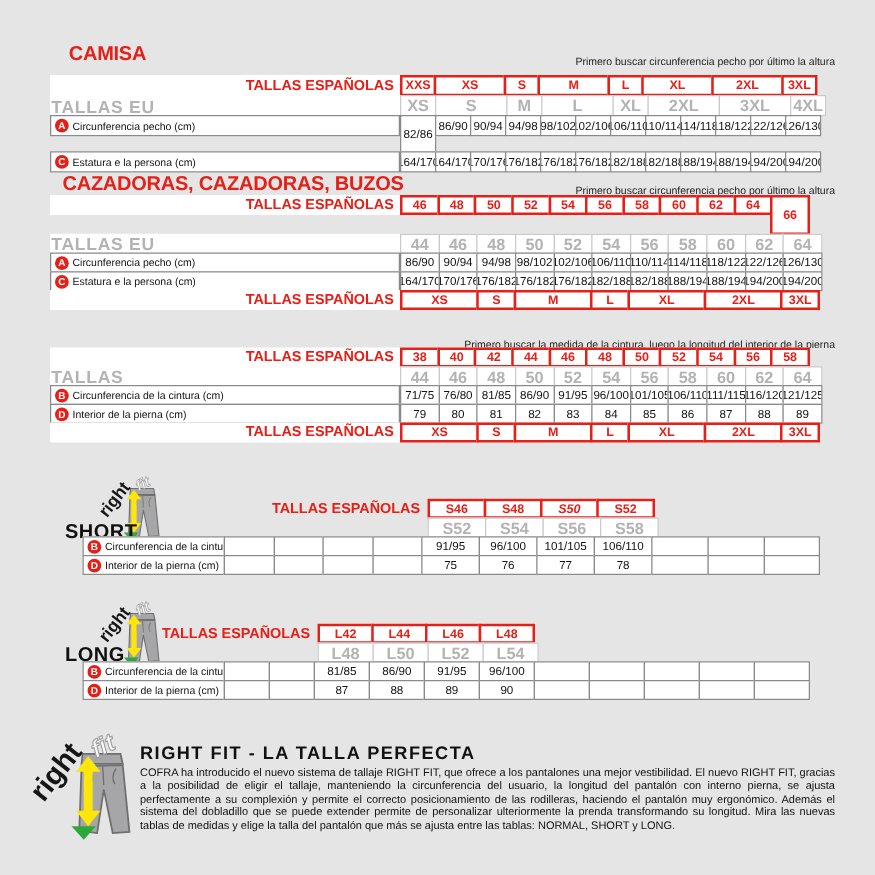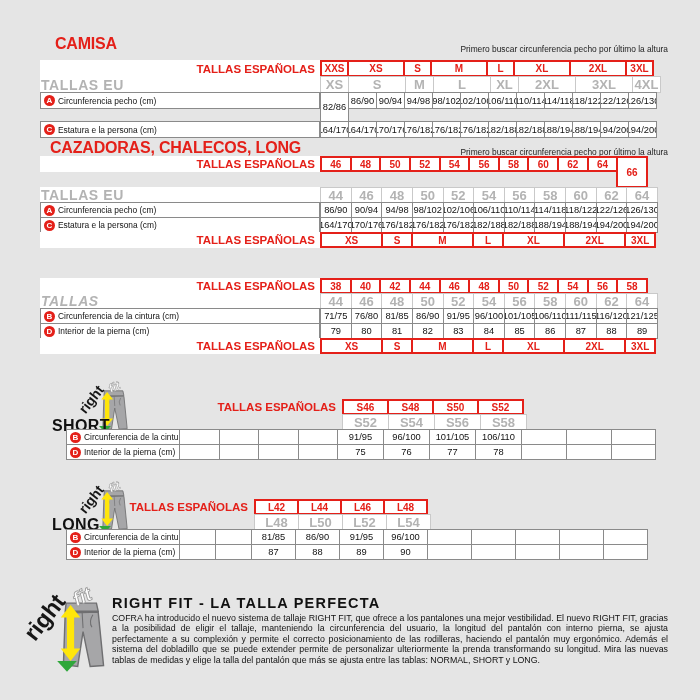--- a/index.html
+++ b/index.html
@@ -103,21 +103,21 @@
         <div class="cell c-val" style="width: 29px; height: 17px; margin-left: -1px;">176/182</div>
         <div class="cell c-val" style="width: 29px; height: 17px; margin-left: -1px;">182/188</div>
         <div class="cell c-val" style="width: 29px; height: 17px; margin-left: -1px;">182/188</div>
         <div class="cell c-val" style="width: 29px; height: 17px; margin-left: -1px;">188/194</div>
         <div class="cell c-val" style="width: 29px; height: 17px; margin-left: -1px;">188/194</div>
         <div class="cell c-val" style="width: 29px; height: 17px; margin-left: -1px;">194/200</div>
         <div class="cell c-val" style="width: 29px; height: 17px; margin-left: -1px;">194/200</div>
       </div>
     </div>
 
-  <div class="sec-title" style="left:50px;top:139px;">CAZADORAS, CHALECOS, LONG</div>
+  <div class="sec-title" style="left:50px;top:139px;">CAZADORAS, CAZADORAS, BUZOS</div>
   <div class="note" style="top:147px;">Primero buscar circunferencia pecho por último la altura</div>
   <div class="mtable" id="t-cazadoras" style="top:156px;">
       <div class="trow">
         <div class="lbl lbl-esp" style="width: 280px; height: 16px;">TALLAS ESPAÑOLAS</div>
         <div class="cell c-esp" style="width: 31.6364px; height: 16px;">46</div>
         <div class="cell c-esp" style="width: 31.6364px; height: 16px; margin-left: -2px;">48</div>
         <div class="cell c-esp" style="width: 31.6364px; height: 16px; margin-left: -2px;">50</div>
         <div class="cell c-esp" style="width: 31.6364px; height: 16px; margin-left: -2px;">52</div>
         <div class="cell c-esp" style="width: 31.6364px; height: 16px; margin-left: -2px;">54</div>
         <div class="cell c-esp" style="width: 31.6364px; height: 16px; margin-left: -2px;">56</div>
@@ -180,37 +180,38 @@
         <div class="cell c-esp" style="width: 63.2727px; height: 16px;">XS</div>
         <div class="cell c-esp" style="width: 31.6364px; height: 16px; margin-left: -2px;">S</div>
         <div class="cell c-esp" style="width: 63.2727px; height: 16px; margin-left: -2px;">M</div>
         <div class="cell c-esp" style="width: 31.6364px; height: 16px; margin-left: -2px;">L</div>
         <div class="cell c-esp" style="width: 63.2727px; height: 16px; margin-left: -2px;">XL</div>
         <div class="cell c-esp" style="width: 63.2727px; height: 16px; margin-left: -2px;">2XL</div>
         <div class="cell c-esp" style="width: 31.6364px; height: 16px; margin-left: -2px;">3XL</div>
       </div>
     </div>
 
+  <div class="note" style="top:270px;">Primero buscar la medida de la cintura, luego la longitud del interior de la pierna</div>
   <div class="mtable" id="t-pantalones" style="top:278px;">
       <div class="trow">
         <div class="lbl lbl-esp" style="width: 280px; height: 16px;">TALLAS ESPAÑOLAS</div>
         <div class="cell c-esp" style="width: 31.6364px; height: 16px;">38</div>
         <div class="cell c-esp" style="width: 31.6364px; height: 16px; margin-left: -2px;">40</div>
         <div class="cell c-esp" style="width: 31.6364px; height: 16px; margin-left: -2px;">42</div>
         <div class="cell c-esp" style="width: 31.6364px; height: 16px; margin-left: -2px;">44</div>
         <div class="cell c-esp" style="width: 31.6364px; height: 16px; margin-left: -2px;">46</div>
         <div class="cell c-esp" style="width: 31.6364px; height: 16px; margin-left: -2px;">48</div>
         <div class="cell c-esp" style="width: 31.6364px; height: 16px; margin-left: -2px;">50</div>
         <div class="cell c-esp" style="width: 31.6364px; height: 16px; margin-left: -2px;">52</div>
         <div class="cell c-esp" style="width: 31.6364px; height: 16px; margin-left: -2px;">54</div>
         <div class="cell c-esp" style="width: 31.6364px; height: 16px; margin-left: -2px;">56</div>
         <div class="cell c-esp" style="width: 31.6364px; height: 16px; margin-left: -2px;">58</div>
       </div>
       <div class="trow">
-        <div class="lbl lbl-eu" style="width: 280px; height: 16px; font-style: italic;">TALLAS</div>
+        <div class="lbl lbl-eu" style="width: 280px; height: 16px;">TALLAS</div>
         <div class="cell c-eu" style="width: 31.6364px; height: 16px;">44</div>
         <div class="cell c-eu" style="width: 31.6364px; height: 16px; margin-left: -1px;">46</div>
         <div class="cell c-eu" style="width: 31.6364px; height: 16px; margin-left: -1px;">48</div>
         <div class="cell c-eu" style="width: 31.6364px; height: 16px; margin-left: -1px;">50</div>
         <div class="cell c-eu" style="width: 31.6364px; height: 16px; margin-left: -1px;">52</div>
         <div class="cell c-eu" style="width: 31.6364px; height: 16px; margin-left: -1px;">54</div>
         <div class="cell c-eu" style="width: 31.6364px; height: 16px; margin-left: -1px;">56</div>
         <div class="cell c-eu" style="width: 31.6364px; height: 16px; margin-left: -1px;">58</div>
         <div class="cell c-eu" style="width: 31.6364px; height: 16px; margin-left: -1px;">60</div>
         <div class="cell c-eu" style="width: 31.6364px; height: 16px; margin-left: -1px;">62</div>
@@ -276,21 +277,21 @@
         </g>
         <text transform="translate(10,64) rotate(-52)" style="font:700 26px 'Liberation Sans',sans-serif" fill="#161616">right</text>
         <text transform="translate(57,24) rotate(-26)" style="font:italic 700 22px 'Liberation Sans',sans-serif" fill="#ffffff" stroke="#9c9c9c" stroke-width="1">fit</text>
       </svg></div>
   <div class="sl-title" style="left:52px;top:417px;">SHORT</div>
   <div class="sltable" id="t-short" style="top:399px;">
       <div class="trow">
         <div class="sl-spacer" style="width: 276px; height: 16px;">TALLAS ESPAÑOLAS</div>
         <div class="cell c-esp" style="width: 47px; height: 16px;">S46</div>
         <div class="cell c-esp" style="width: 47px; height: 16px; margin-left: -2px;">S48</div>
-        <div class="cell c-esp" style="width: 47px; height: 16px; margin-left: -2px;">S50</div>
+        <div class="cell c-esp" style="width: 47px; height: 16px; margin-left: -2px; font-style: italic;">S50</div>
         <div class="cell c-esp" style="width: 47px; height: 16px; margin-left: -2px;">S52</div>
       </div>
       <div class="trow">
         <div class="sl-spacer" style="width: 276px; height: 16px;"></div>
         <div class="cell c-eu" style="width: 47px; height: 16px;">S52</div>
         <div class="cell c-eu" style="width: 47px; height: 16px; margin-left: -1px;">S54</div>
         <div class="cell c-eu" style="width: 47px; height: 16px; margin-left: -1px;">S56</div>
         <div class="cell c-eu" style="width: 47px; height: 16px; margin-left: -1px;">S58</div>
       </div>
       <div class="trow">

